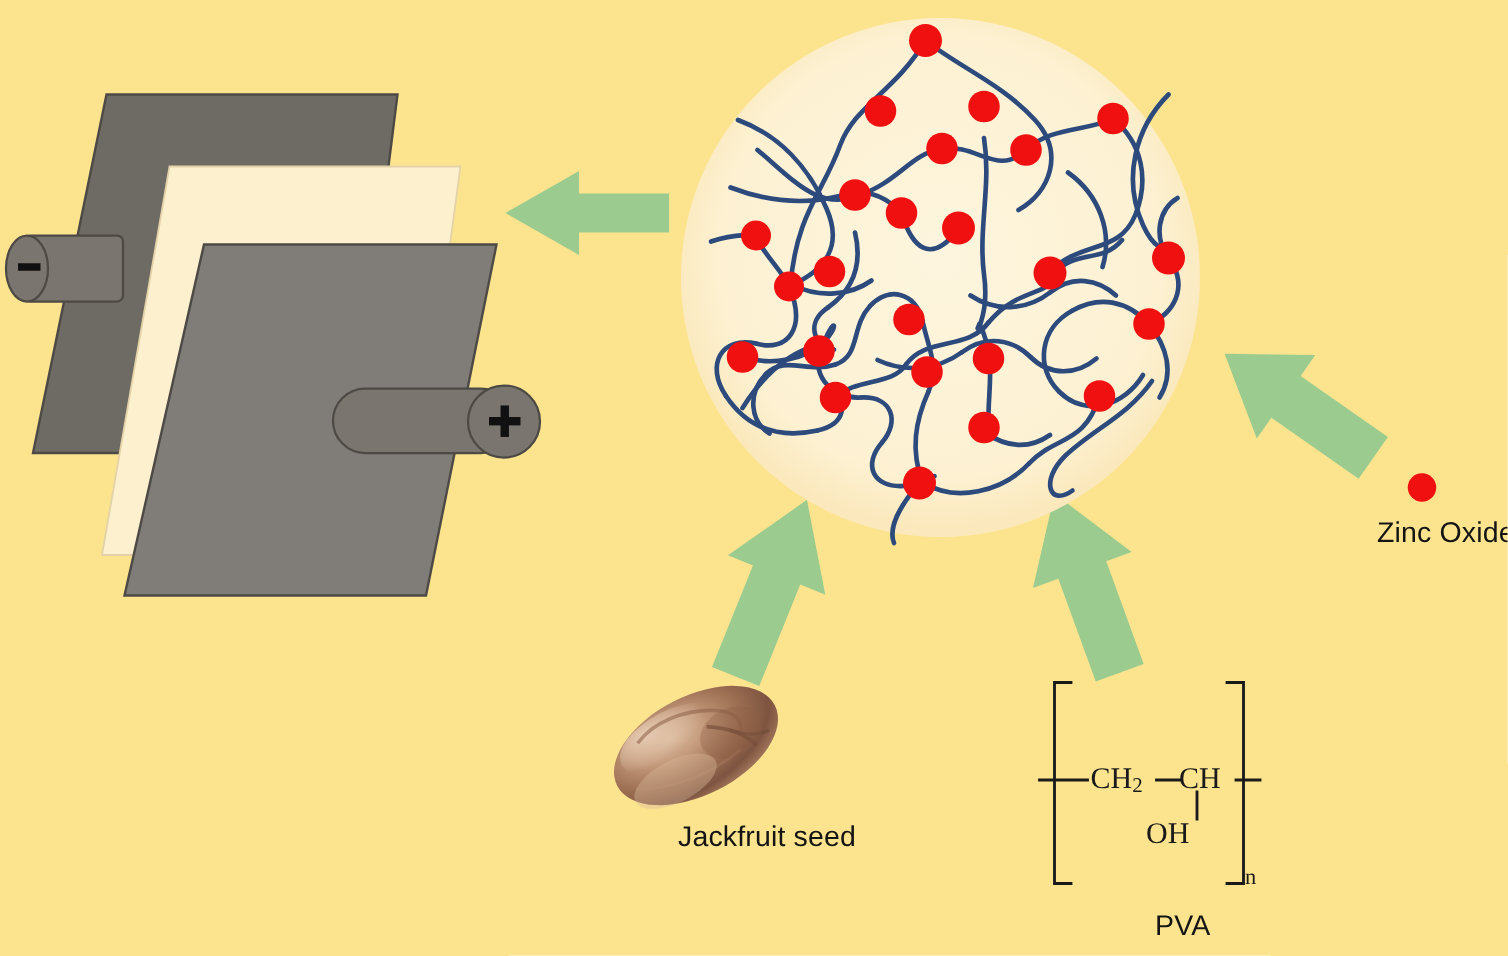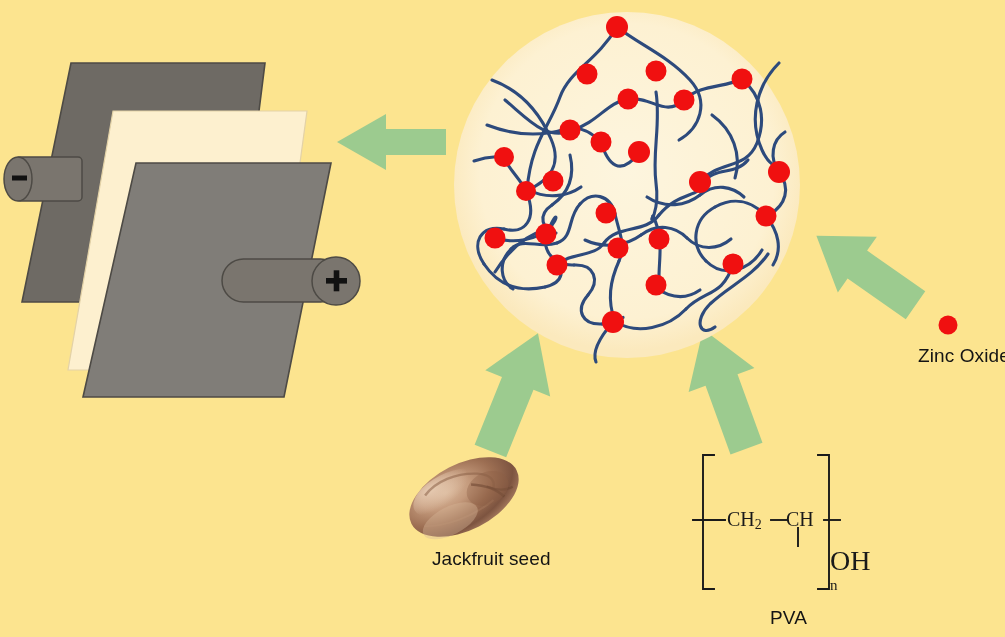--- a/index.html
+++ b/index.html
@@ -24,33 +24,33 @@
     top: 0;
   }
   .label {
     position: absolute;
     font-family: "Liberation Sans", sans-serif;
     font-size: 19px;
     color: #141414;
     white-space: nowrap;
     letter-spacing: .1px;
   }
-  #label-jackfruit { left: 432px; top: 548px; }
+  #label-jackfruit { left: 452px; top: 548px; }
   #label-pva       { left: 770px; top: 607px; }
   #label-zno       { left: 918px; top: 345px; }
   .chem {
     position: absolute;
     font-family: "Liberation Serif", serif;
     color: #1a1a1a;
     white-space: nowrap;
     text-align: center;
   }
   #chem-ch2 { left: 727px; top: 508px; font-size: 20px; }
   #chem-ch  { left: 786px; top: 508px; font-size: 20px; }
-  #chem-oh  { left: 830px; top: 545px; font-size: 28px; }
+  #chem-oh  { left: 764px; top: 545px; font-size: 20px; }
   #chem-n   { left: 830px; top: 577px; font-size: 15px; }
   .sub { font-size: 14px; vertical-align: -.22em; }
 </style>
 </head>
 <body>
 
 <div id="stage">
 
   <svg id="scene" width="1005" height="637" viewBox="0 0 1005 637">
 

